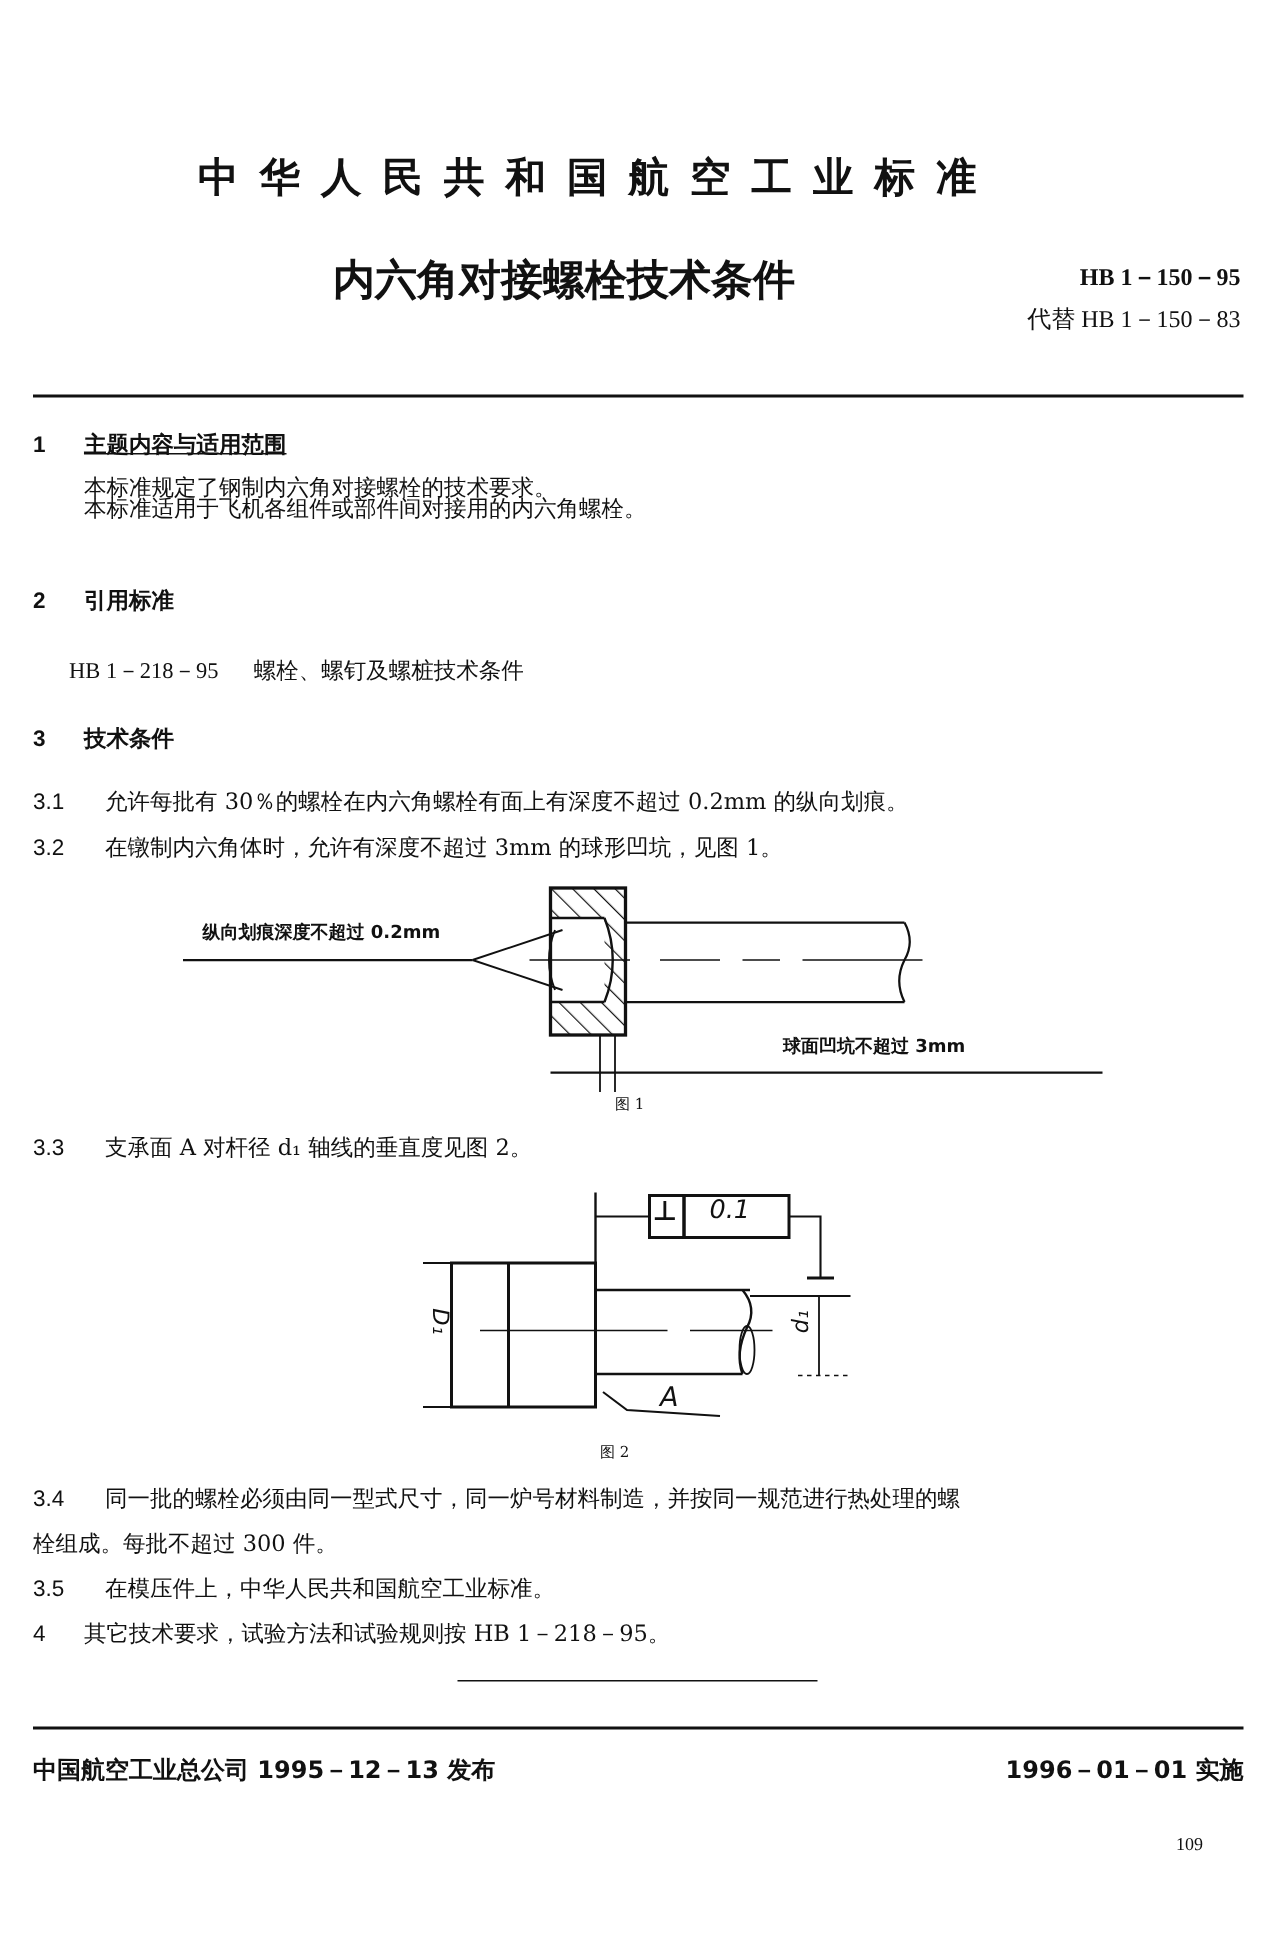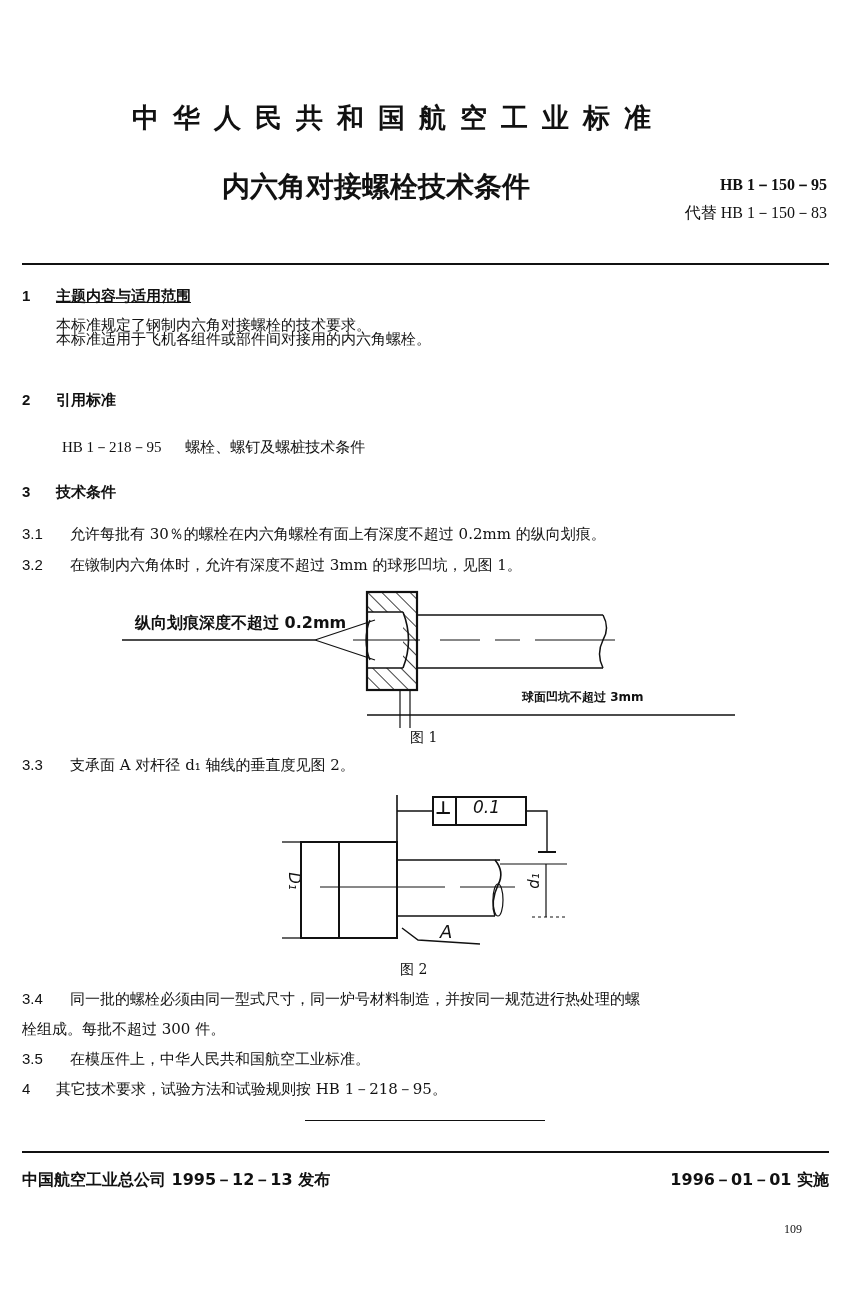--- a/index.html
+++ b/index.html
@@ -7,21 +7,21 @@
   .abs { position: absolute; white-space: nowrap; }
   .org-title { left: 132px; top: 100px; font-size: 27px; font-weight: bold; letter-spacing: 14px; font-family: "DejaVu Sans", sans-serif; }
   .doc-title { left: 222px; top: 168px; font-size: 28px; font-weight: bold; font-family: "DejaVu Sans", sans-serif; }
   .code1 { right: 30px; top: 175px; font-size: 16px; font-weight: bold; font-family: "Liberation Serif", serif; }
   .code2 { right: 30px; top: 203px; font-size: 16px; font-family: "Liberation Serif", serif; }
   .rule { position: absolute; left: 22px; width: 807px; height: 2px; background: #111; }
   .h { font-size: 15px; font-weight: bold; font-family: "DejaVu Sans", sans-serif; }
   .p { font-size: 15px; font-family: "DejaVu Serif", serif; }
   .num { display: inline-block; width: 34px; font-family: "Liberation Sans", sans-serif; }
   .num2 { display: inline-block; width: 48px; font-family: "Liberation Sans", sans-serif; }
-  .cap { font-size: 14px; }
+  .cap { font-size: 10px; }
   .small-rule { position: absolute; left: 305px; top: 1120px; width: 240px; height: 1px; background: #111; }
   .footer { font-size: 16px; font-weight: bold; font-family: "DejaVu Sans", sans-serif; }
   .pageno { right: 55px; top: 1222px; font-size: 12px; font-family: "Liberation Serif", serif; }
 </style>
 </head>
 <body>
 
 <div class="abs org-title">中华人民共和国航空工业标准</div>
 <div class="abs doc-title">内六角对接螺栓技术条件</div>
 <div class="abs code1">HB 1－150－95</div>
@@ -31,21 +31,21 @@
 
 <div class="abs h" style="left:22px; top:287px;text-decoration:underline;">
   <span class="num">1</span><span>主题内容与适用范围</span>
 </div>
 <div class="abs p" style="left:56px; top:316px;">本标准规定了钢制内六角对接螺栓的技术要求。</div>
 <div class="abs p" style="left:56px; top:330px;">本标准适用于飞机各组件或部件间对接用的内六角螺栓。</div>
 
 <div class="abs h" style="left:22px; top:391px;">
   <span class="num">2</span><span>引用标准</span>
 </div>
-<div class="abs p" style="left:62px; top:438px;">
+<div class="abs p" style="left:46px; top:438px;">
   <span style="font-family:'Liberation Serif',serif;">HB 1－218－95</span>
   <span style="display:inline-block;width:14px;"></span>
   <span>螺栓、螺钉及螺桩技术条件</span>
 </div>
 
 <div class="abs h" style="left:22px; top:483px;">
   <span class="num">3</span><span>技术条件</span>
 </div>
 <div class="abs p" style="left:22px; top:525px;">
   <span class="num2">3.1</span><span>允许每批有 30％的螺栓在内六角螺栓有面上有深度不超过 0.2mm 的纵向划痕。</span>
@@ -75,21 +75,21 @@
   <line x1="317" y1="88" x2="503" y2="88" stroke="#111" stroke-width="1.5"></line>
   <path d="M503 35 Q510 48 503 60 Q496 74 503 88" fill="none" stroke="#111" stroke-width="1.5"></path>
   <line x1="253" y1="60" x2="320" y2="60" stroke="#111" stroke-width="1"></line>
   <line x1="340" y1="60" x2="380" y2="60" stroke="#111" stroke-width="1"></line>
   <line x1="395" y1="60" x2="420" y2="60" stroke="#111" stroke-width="1"></line>
   <line x1="435" y1="60" x2="515" y2="60" stroke="#111" stroke-width="1"></line>
   <line x1="300" y1="110" x2="300" y2="148" stroke="#111" stroke-width="1.2"></line>
   <line x1="310" y1="110" x2="310" y2="148" stroke="#111" stroke-width="1.2"></line>
   <line x1="267" y1="135" x2="635" y2="135" stroke="#111" stroke-width="1.5"></line>
 </svg>
-<div class="abs" style="left:124px; top:613px; font-size:16px; font-weight:bold; font-family:'DejaVu Sans',sans-serif;padding-left:11px;">纵向划痕深度不超过 0.2mm</div>
+<div class="abs" style="left:124px; top:613px; font-size:12px; font-weight:bold; font-family:'DejaVu Sans',sans-serif;padding-left:11px;">纵向划痕深度不超过 0.2mm</div>
 <div class="abs" style="left:522px; top:689px; font-size:12px; font-weight:bold; font-family:'DejaVu Sans',sans-serif;">球面凹坑不超过 3mm</div>
 <div class="abs p cap" style="left:410px; top:729px;">图 1</div>
 
 <div class="abs p" style="left:22px; top:756px;">
   <span class="num2">3.3</span><span>支承面 A 对杆径 d₁ 轴线的垂直度见图 2。</span>
 </div>
 
 <svg class="abs" style="left:270px; top:780px;" width="320" height="180" viewBox="0 0 320 180">
   <rect x="31" y="62" width="96" height="96" fill="none" stroke="#111" stroke-width="2"></rect>
   <line x1="69" y1="62" x2="69" y2="158" stroke="#111" stroke-width="2"></line>

